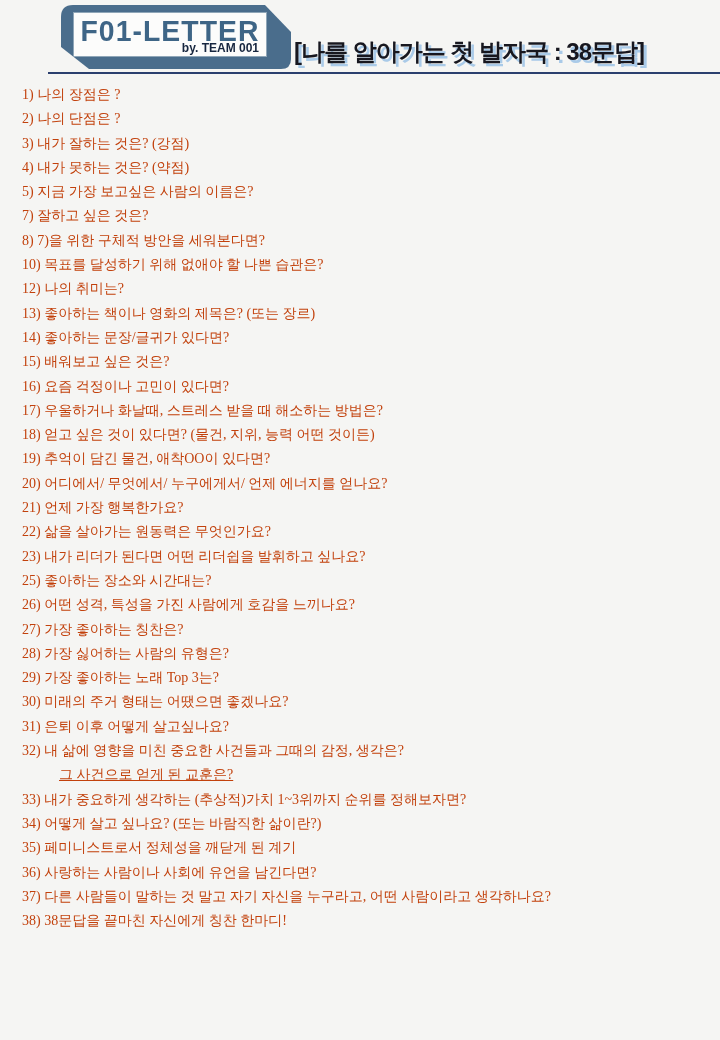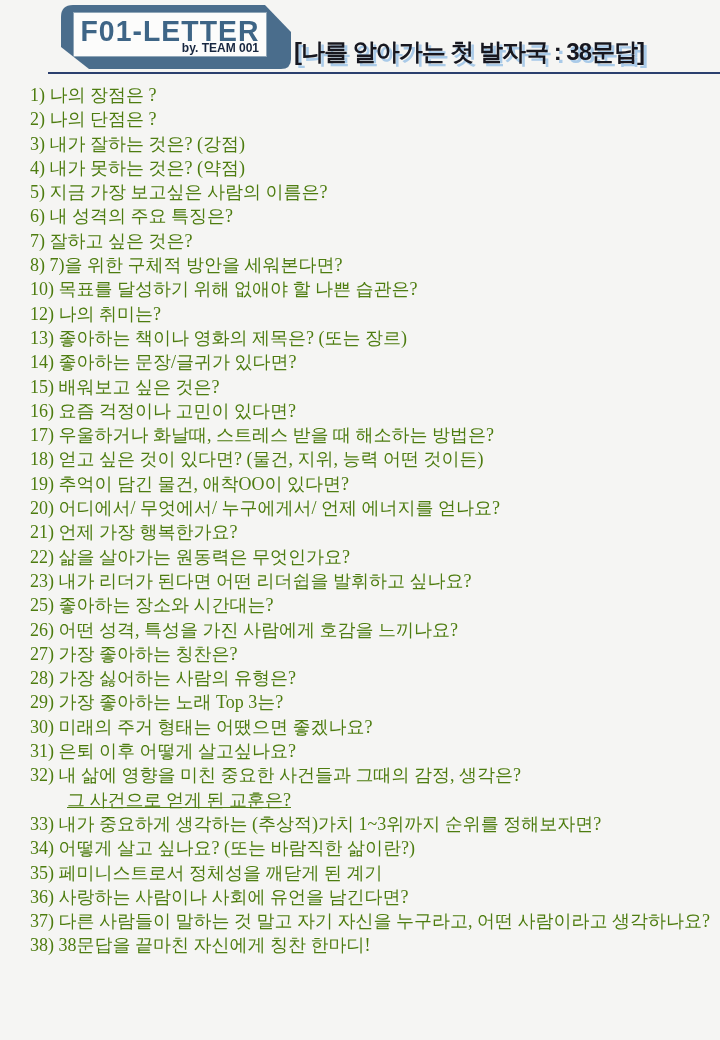--- a/index.html
+++ b/index.html
@@ -53,23 +53,23 @@
     font-family:Liberation Sans, sans-serif;
     font-weight:800;
     font-size:24px;
     letter-spacing:-1px;
     color:#17171f;
     text-shadow:3px 3px 0 #a9cae8;
     white-space:nowrap;
   }
   
   .questions{
-    padding:9px 10px 0 30px;
-    font-size:18px;
-    color:#4d7c0f;
+    padding:9px 10px 0 22px;
+    font-size:14px;
+    color:#c2410c;
   }
   .q-line{display:block;line-height:24.3px;white-space:nowrap;}
   .q-cont{display:block;line-height:24.3px;padding-left:37px;white-space:nowrap;text-decoration:underline;}
 </style>
 </head>
 <body>
 
 <div class="page">
 
   <header>
@@ -104,24 +104,20 @@
     <div class="q-row">
       <span class="q-line"><span>4)</span><span> </span><span>내가 못하는 것은? (약점)</span></span>
 
     </div>
 
     <div class="q-row">
       <span class="q-line"><span>5)</span><span> </span><span>지금 가장 보고싶은 사람의 이름은?</span></span>
 
     </div>
 
-    <div class="q-row">
-      <span class="q-line"><span>6)</span><span> </span><span>내 성격의 주요 특징은?</span></span>
-
-    </div>
 
     <div class="q-row">
       <span class="q-line"><span>7)</span><span> </span><span>잘하고 싶은 것은?</span></span>
 
     </div>
 
     <div class="q-row">
       <span class="q-line"><span>8)</span><span> </span><span>7)을 위한 구체적 방안을 세워본다면?</span></span>
 
     </div>

